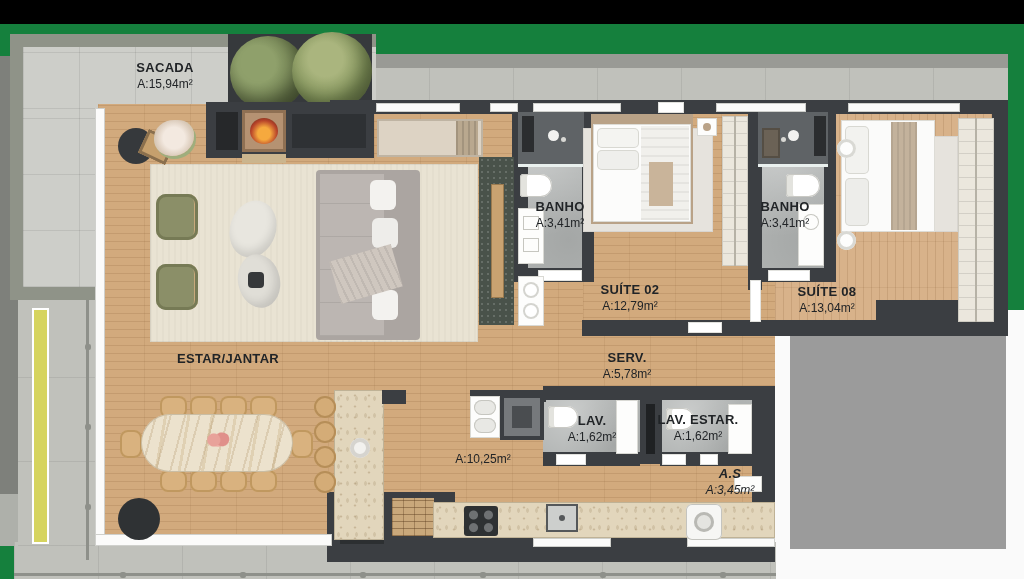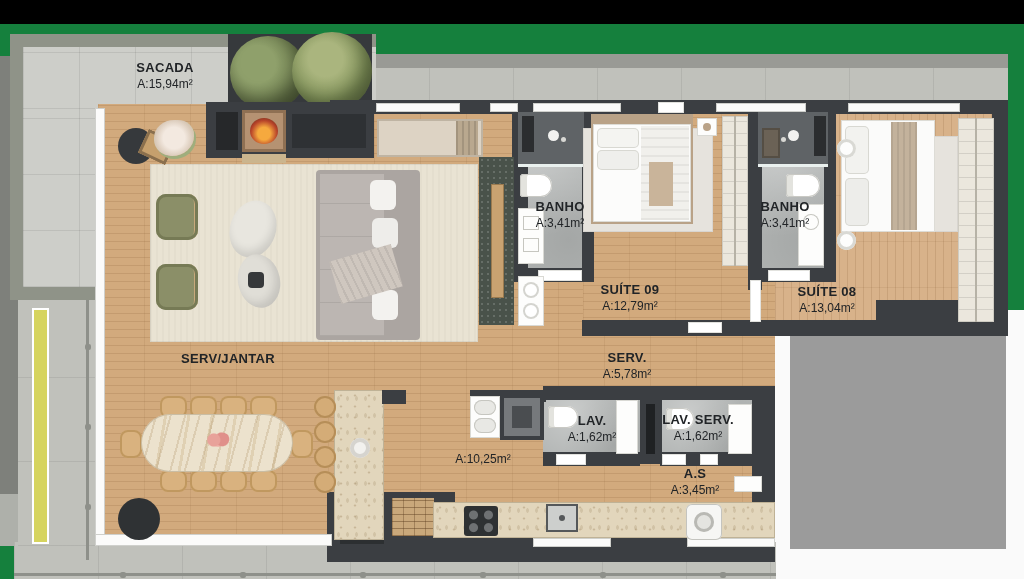--- a/index.html
+++ b/index.html
@@ -276,47 +276,47 @@
 
   <div class="label" style="left:165px;top:37px;">
     <div class="nm">SACADA</div>
     <div class="ar">A:15,94m²</div>
   </div>
   <div class="label" style="left:560px;top:176px;">
     <div class="nm">BANHO</div>
     <div class="ar">A:3,41m²</div>
   </div>
   <div class="label" style="left:630px;top:259px;">
-    <div class="nm">SUÍTE 09</div>
+    <div class="nm">SUÍTE 02</div>
     <div class="ar">A:12,79m²</div>
   </div>
   <div class="label" style="left:785px;top:176px;">
     <div class="nm">BANHO</div>
     <div class="ar">A:3,41m²</div>
   </div>
   <div class="label" style="left:827px;top:261px;">
     <div class="nm">SUÍTE 08</div>
     <div class="ar">A:13,04m²</div>
   </div>
   <div class="label" style="left:228px;top:328px;">
-    <div class="nm">SERV/JANTAR</div>
+    <div class="nm">ESTAR/JANTAR</div>
   </div>
   <div class="label" style="left:627px;top:327px;">
     <div class="nm">SERV.</div>
     <div class="ar">A:5,78m²</div>
   </div>
   <div class="label" style="left:483px;top:426px;">
     <div class="ar">A:10,25m²</div>
   </div>
   <div class="label" style="left:592px;top:390px;">
     <div class="nm">LAV.</div>
     <div class="ar">A:1,62m²</div>
   </div>
   <div class="label" style="left:698px;top:389px;">
-    <div class="nm">LAV. SERV.</div>
+    <div class="nm">LAV. ESTAR.</div>
     <div class="ar">A:1,62m²</div>
   </div>
-  <div class="label" style="left:695px;top:443px;">
+  <div class="label" style="left:730px;top:443px;font-style:italic;">
     <div class="nm">A.S</div>
     <div class="ar">A:3,45m²</div>
   </div>
 
 </div>
 
 </body></html>

